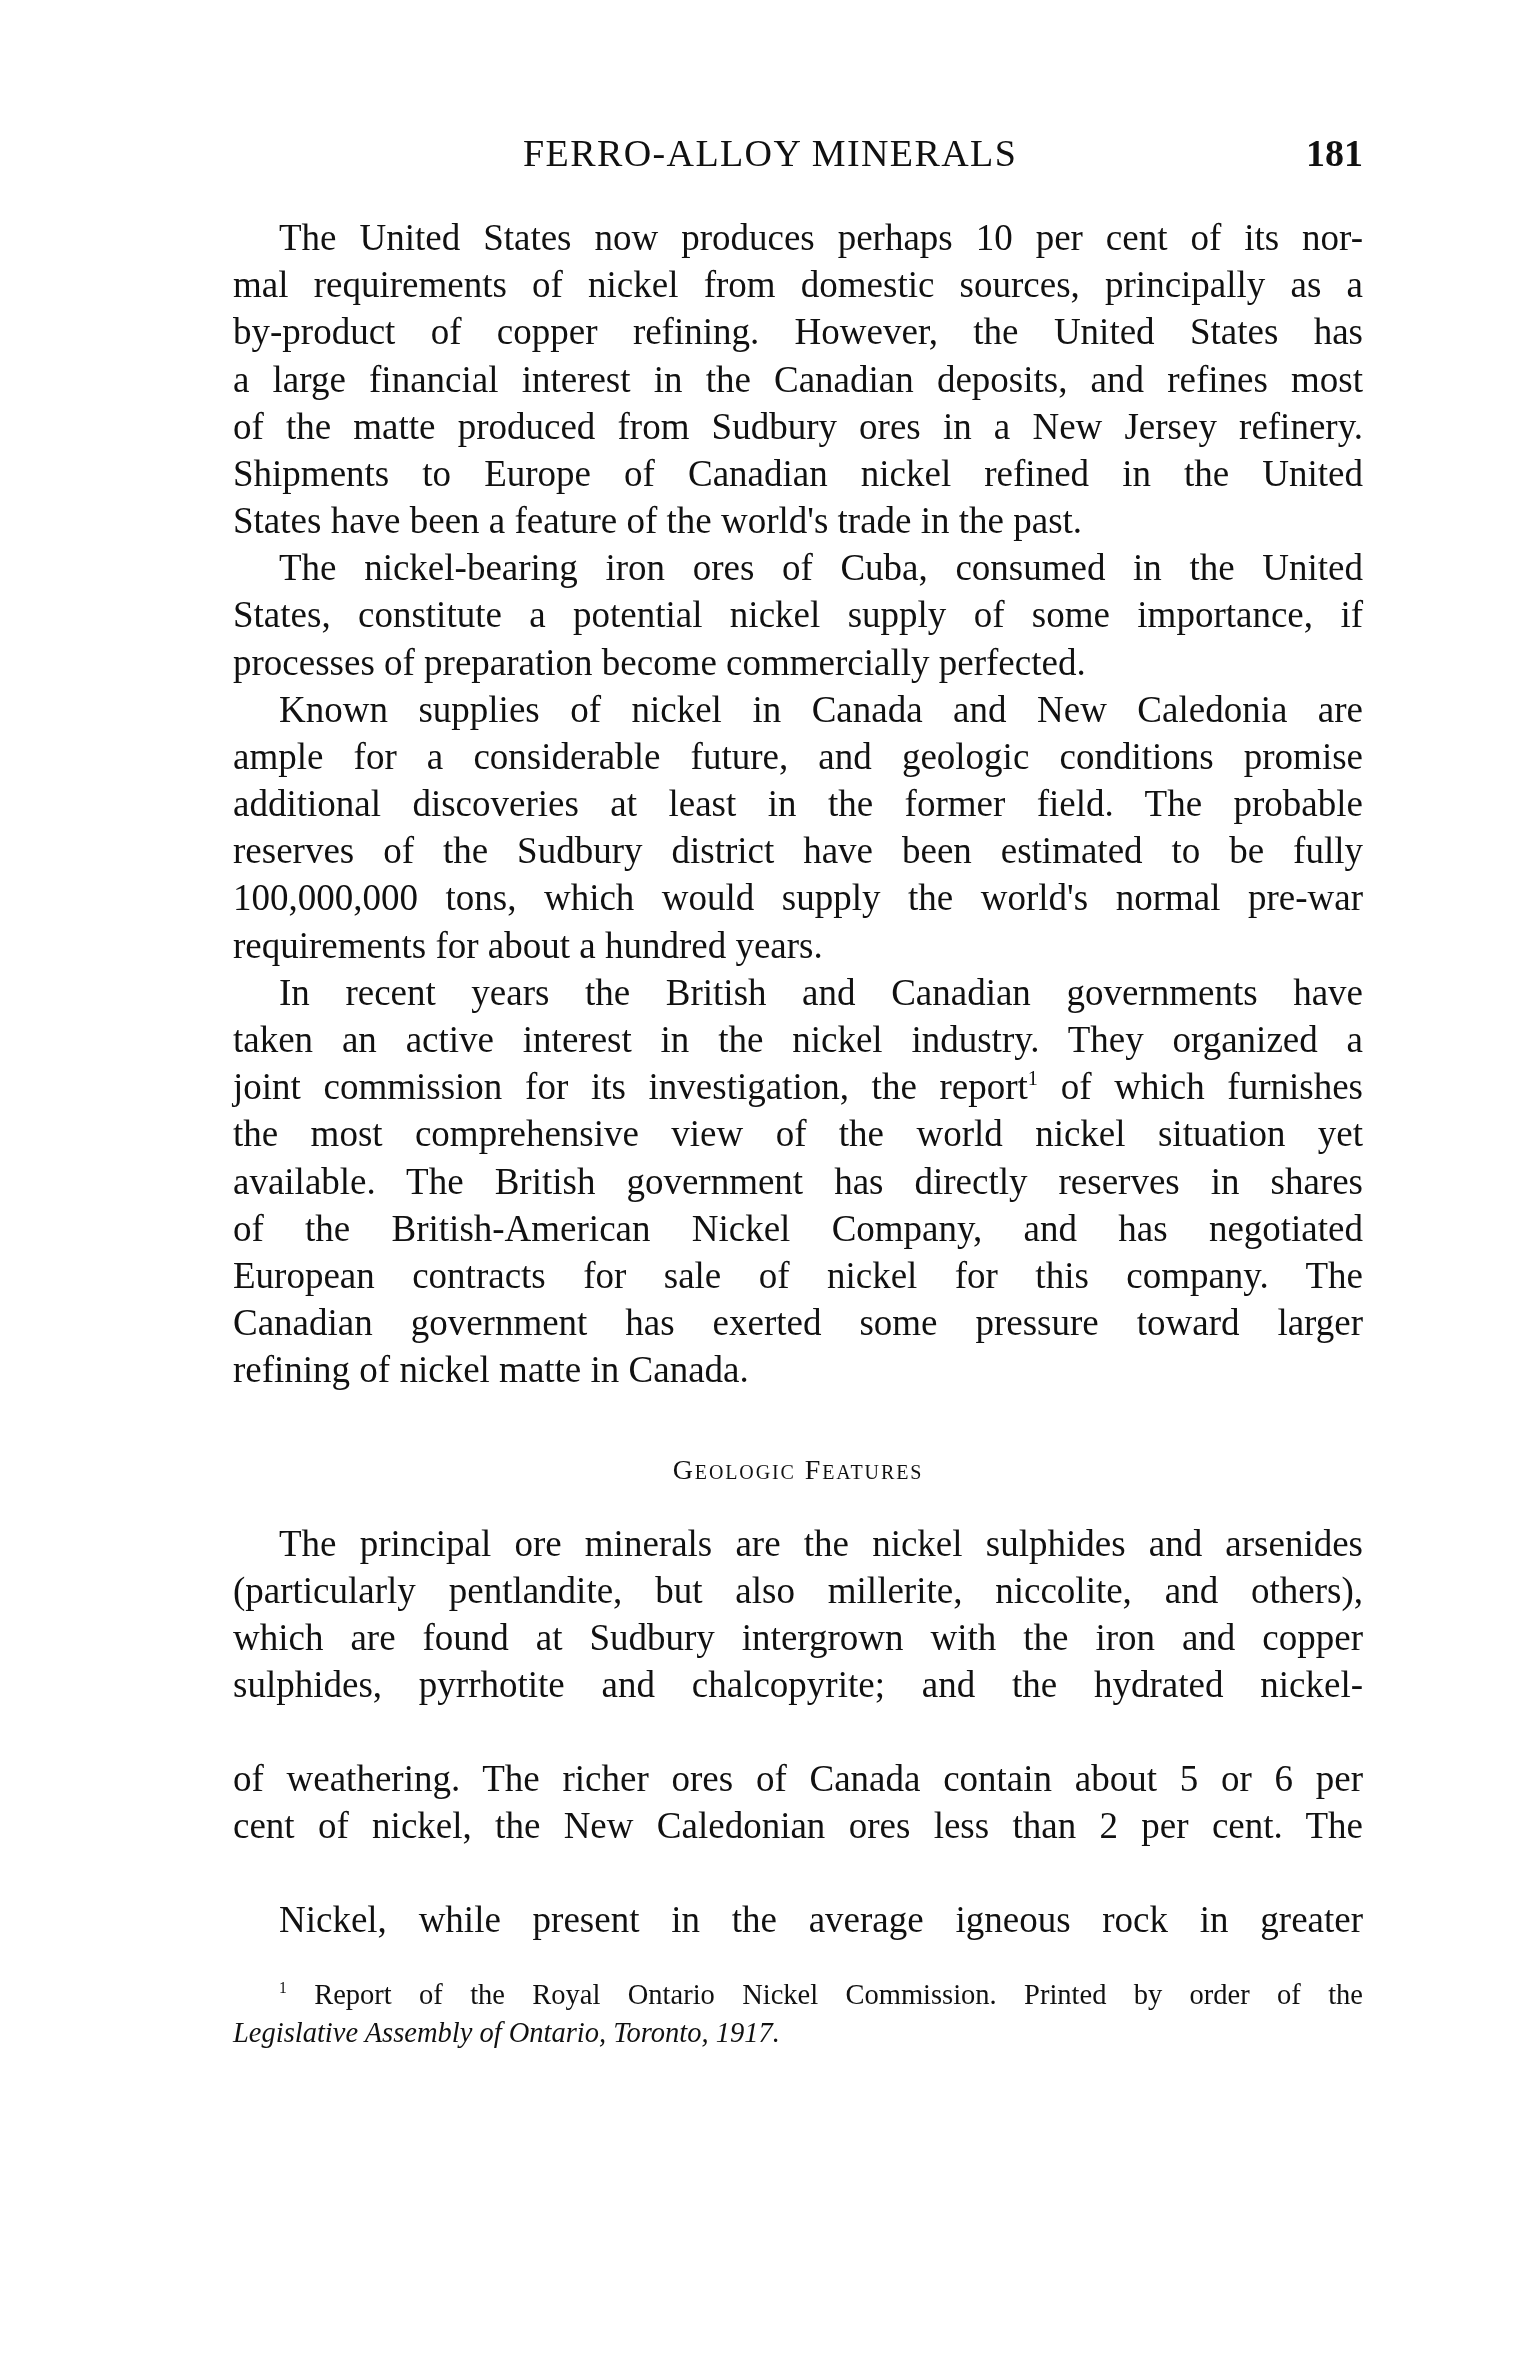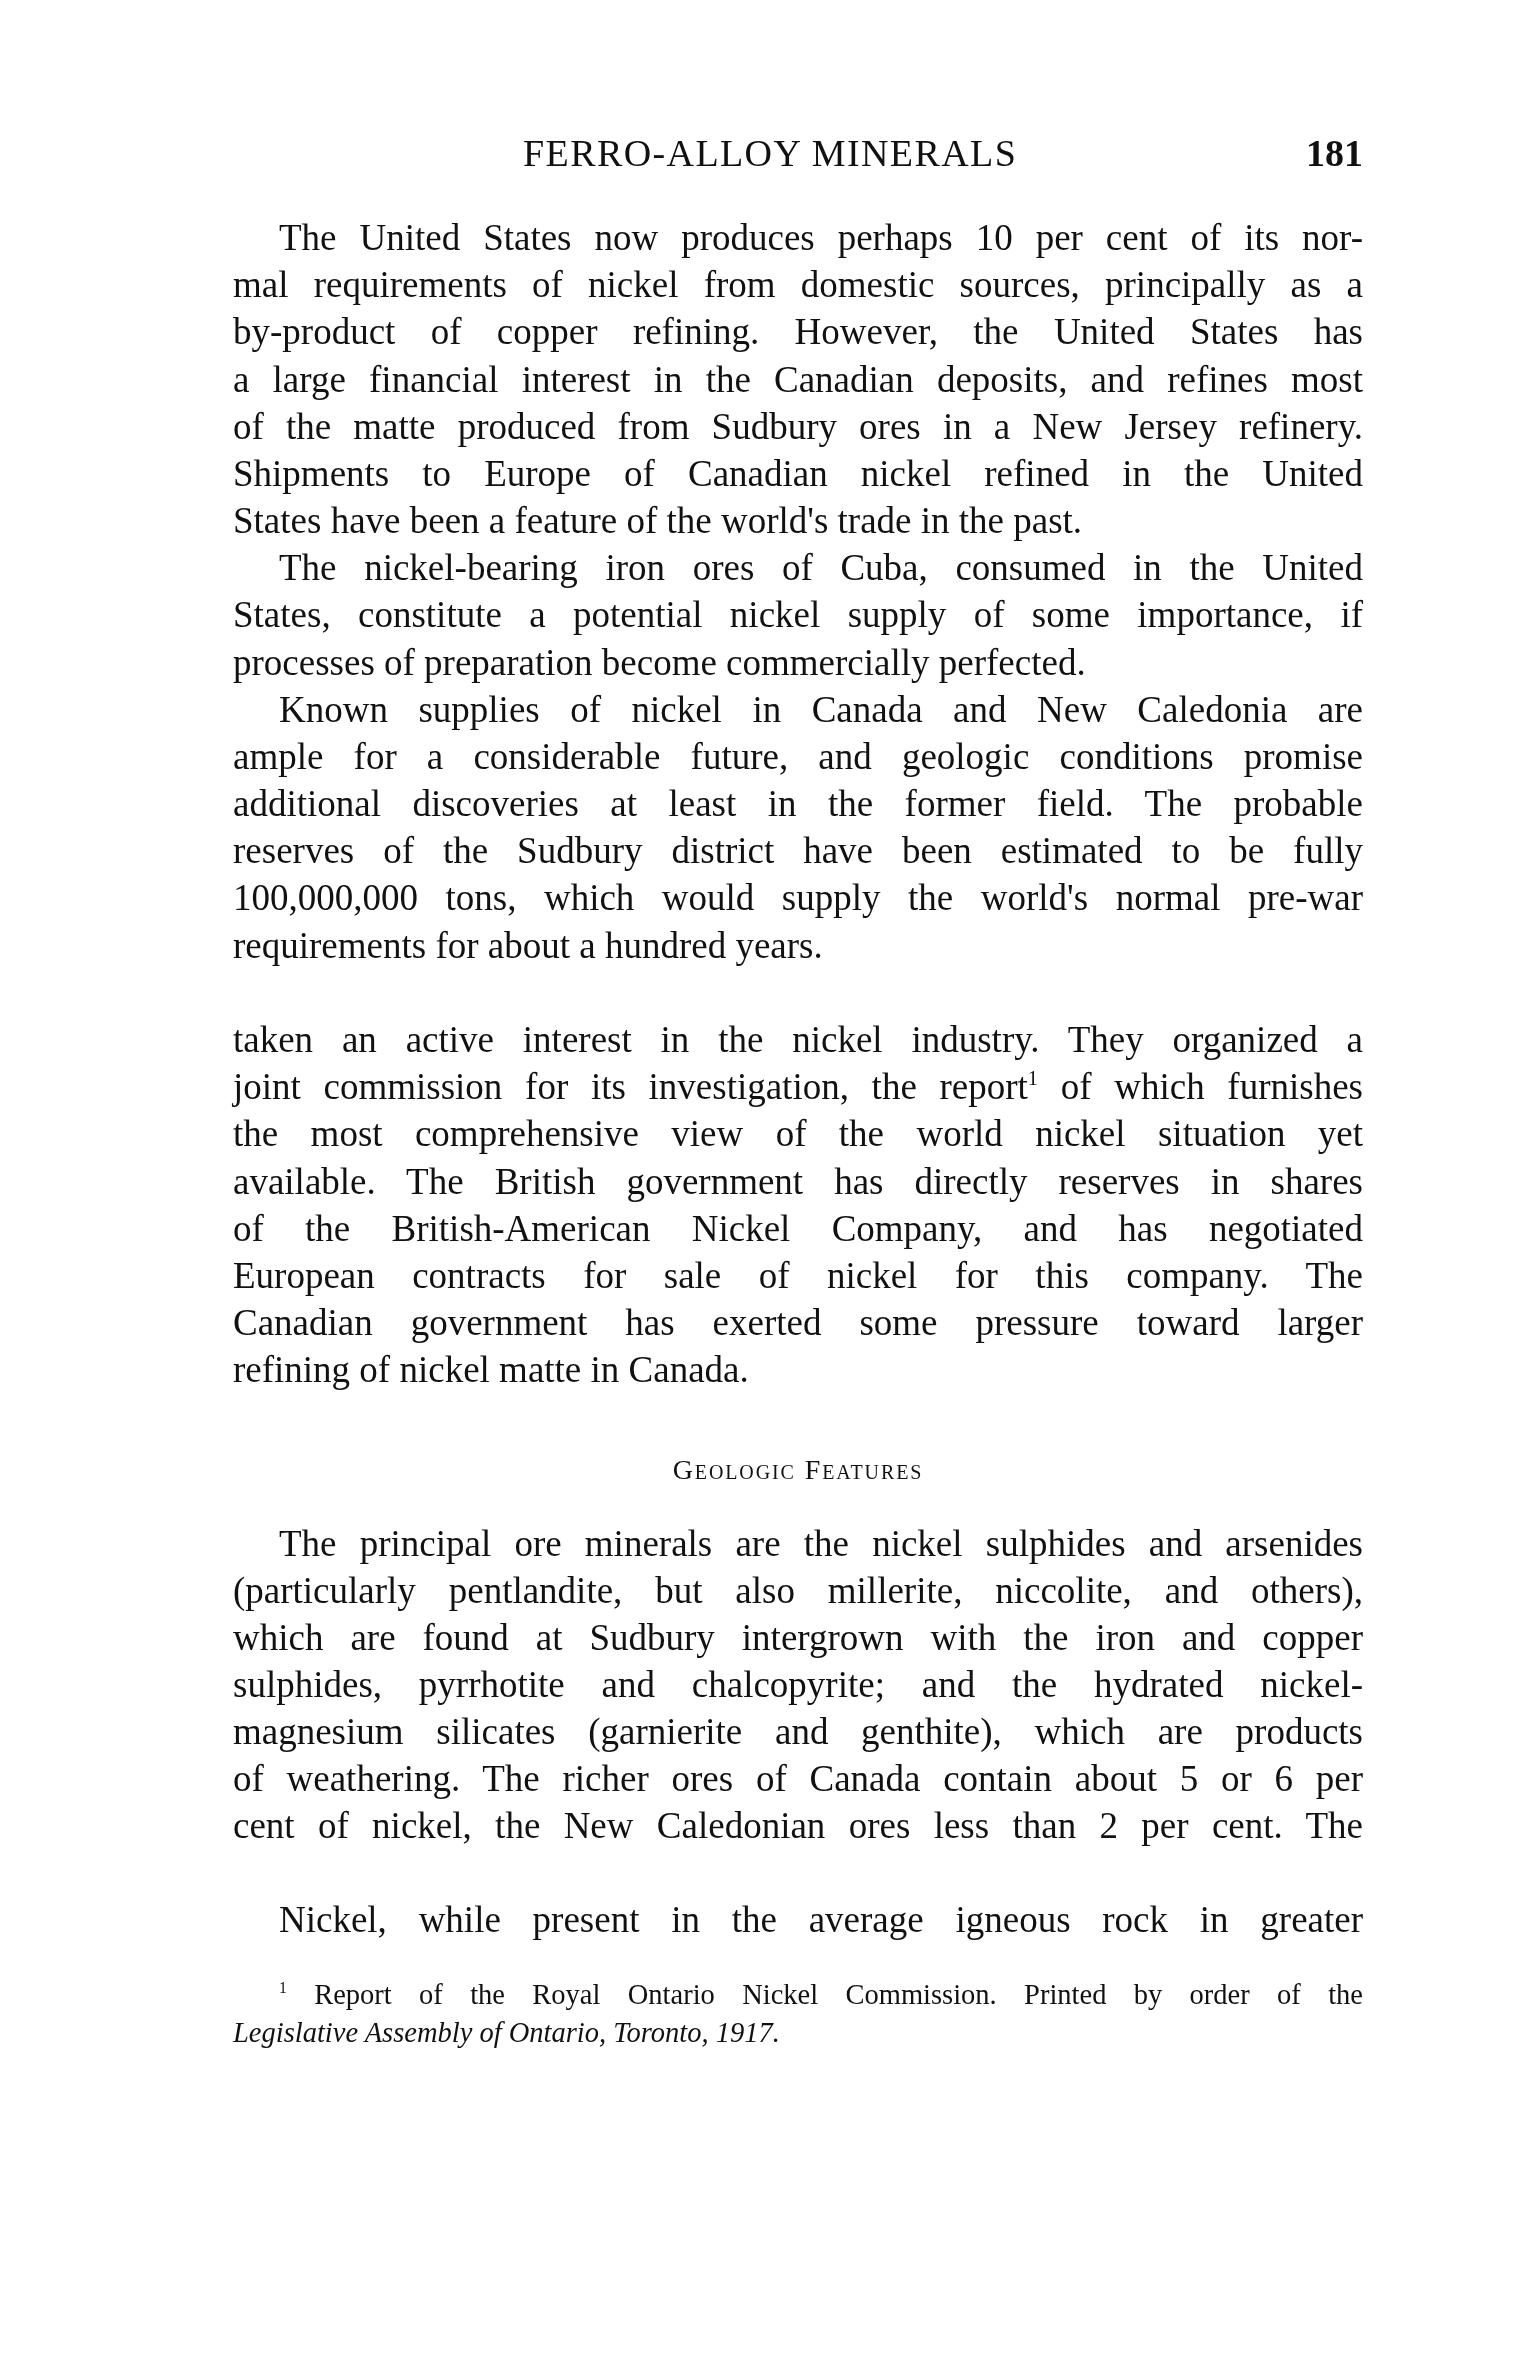--- a/index.html
+++ b/index.html
@@ -44,36 +44,36 @@
   <div class="line" style="top:591px">States, constitute a potential nickel supply of some importance, if</div>
   <div class="line last" style="top:639px">processes of preparation become commercially perfected.</div>
 
   <div class="line indent" style="top:686px">Known supplies of nickel in Canada and New Caledonia are</div>
   <div class="line" style="top:733px">ample for a considerable future, and geologic conditions promise</div>
   <div class="line" style="top:780px">additional discoveries at least in the former field.  The probable</div>
   <div class="line" style="top:827px">reserves of the Sudbury district have been estimated to be fully</div>
   <div class="line" style="top:874px">100,000,000 tons, which would supply the world's normal pre-war</div>
   <div class="line last" style="top:922px">requirements for about a hundred years.</div>
 
+  <div class="line indent" style="top:969px">In recent years the British and Canadian governments have</div>
   <div class="line" style="top:1016px">taken an active interest in the nickel industry.  They organized a</div>
   <div class="line" style="top:1063px"><span>joint commission for its investigation, the report</span><sup>1</sup><span> of which furnishes</span></div>
   <div class="line" style="top:1110px">the most comprehensive view of the world nickel situation yet</div>
   <div class="line" style="top:1158px">available.  The British government has directly reserves in shares</div>
   <div class="line" style="top:1205px">of the British-American Nickel Company, and has negotiated</div>
   <div class="line" style="top:1252px">European contracts for sale of nickel for this company.  The</div>
   <div class="line" style="top:1299px">Canadian government has exerted some pressure toward larger</div>
   <div class="line last" style="top:1346px">refining of nickel matte in Canada.</div>
 
   <div class="section-heading">Geologic Features</div>
 
   <div class="line indent" style="top:1520px">The principal ore minerals are the nickel sulphides and arsenides</div>
   <div class="line" style="top:1567px">(particularly pentlandite, but also millerite, niccolite, and others),</div>
   <div class="line" style="top:1614px">which are found at Sudbury intergrown with the iron and copper</div>
   <div class="line" style="top:1661px">sulphides, pyrrhotite and chalcopyrite; and the hydrated nickel-</div>
-  <div class="line" style="top:1708px">magnesium silicates (garnierite and genthite), which are products</div>
   <div class="line" style="top:1755px">of weathering.  The richer ores of Canada contain about 5 or 6 per</div>
   <div class="line" style="top:1802px">cent of nickel, the New Caledonian ores less than 2 per cent.  The</div>
 
   <div class="line indent" style="top:1896px">Nickel, while present in the average igneous rock in greater</div>
 
   <div class="fn indent" style="top:1976px"><sup>1</sup> <span>Report of the Royal Ontario Nickel Commission.  Printed by order of the</span></div>
   <div class="fn last" style="top:2014px">Legislative Assembly of Ontario, Toronto, 1917.</div>
 
 </div>
 

